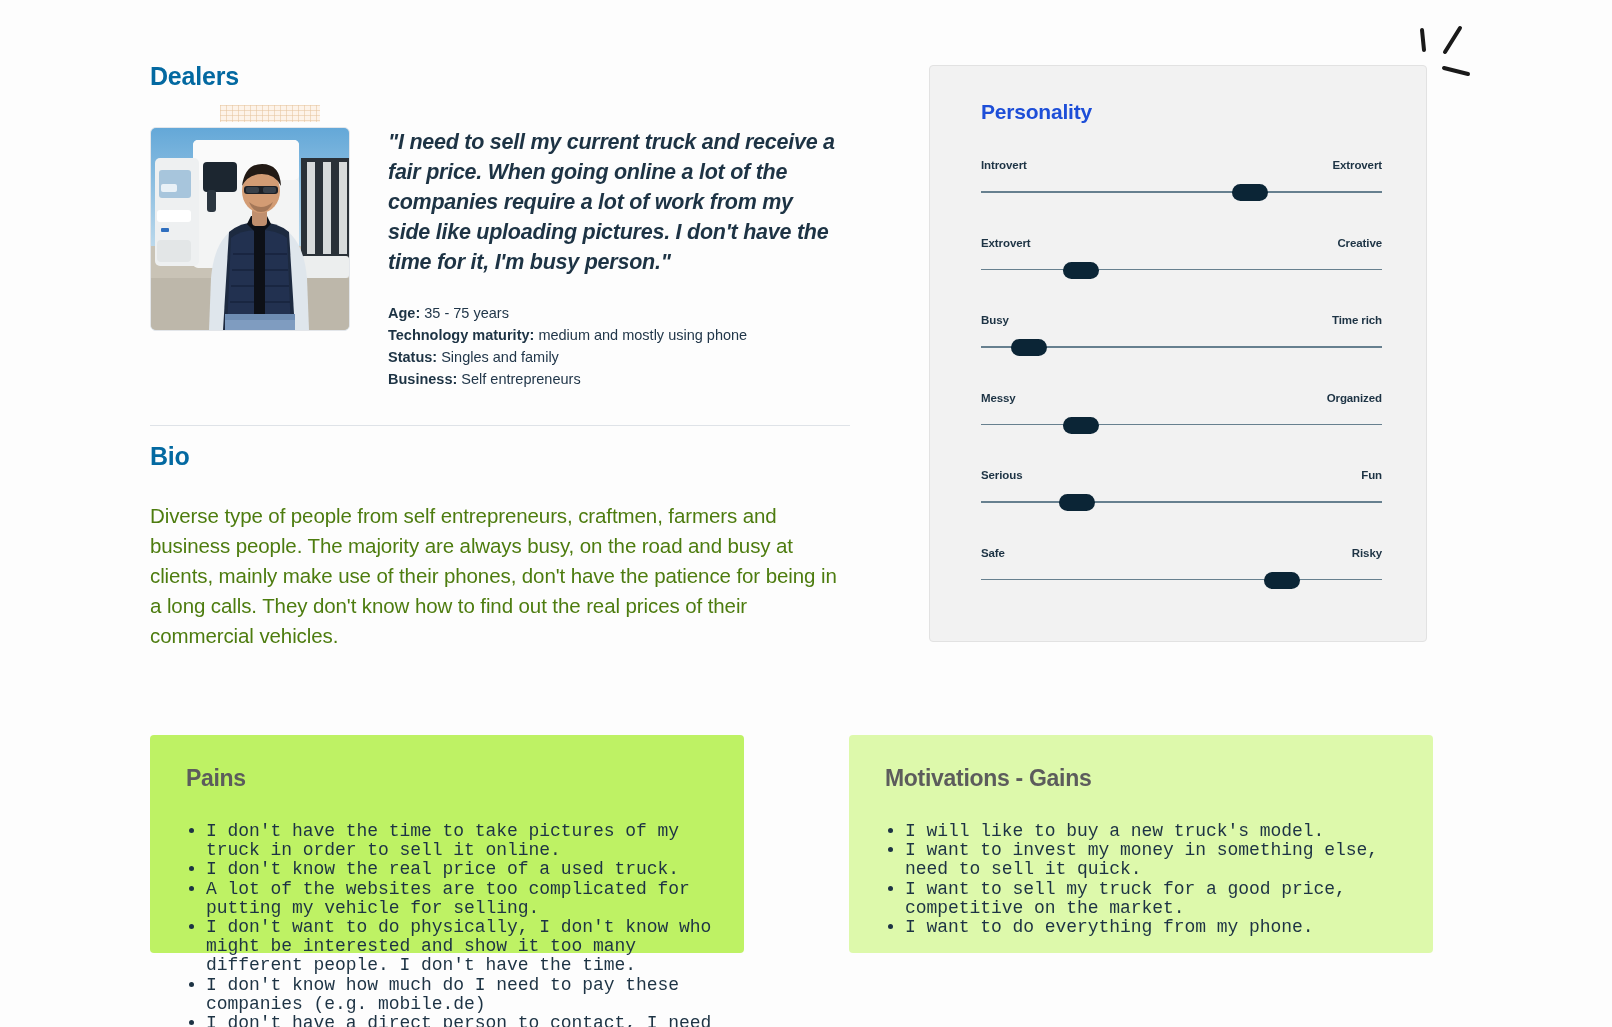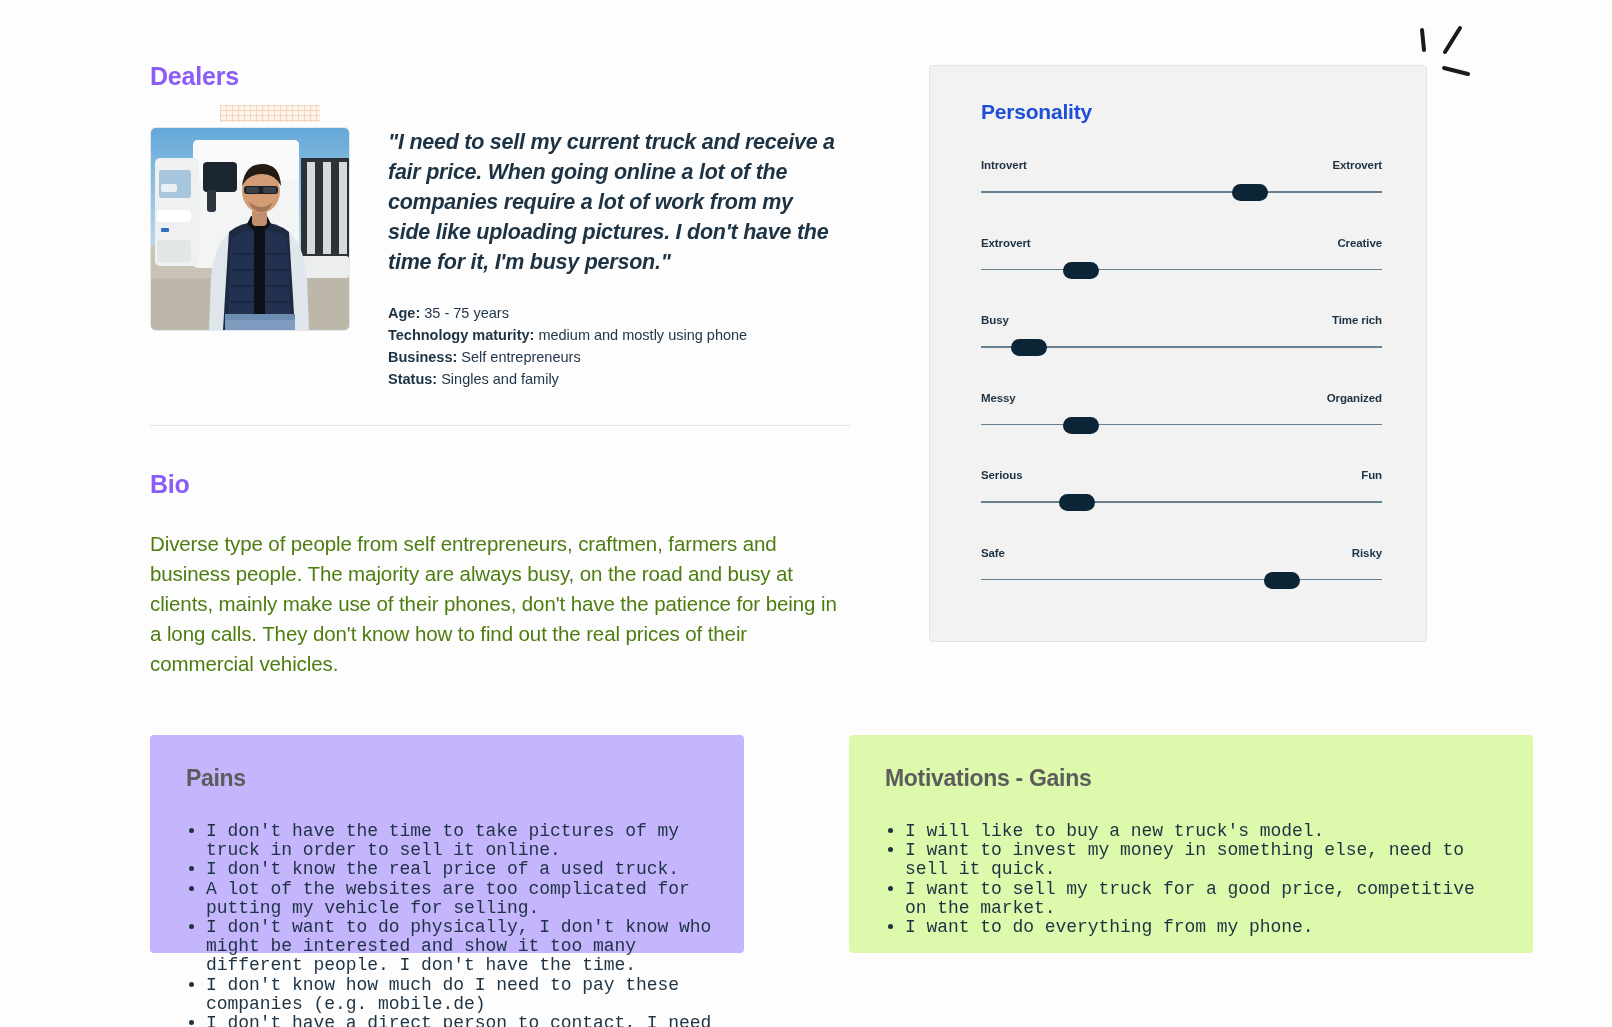--- a/index.html
+++ b/index.html
@@ -29,21 +29,21 @@
   
   .left-col {
     position: absolute;
     left: 150px;
     top: 62px;
     width: 700px;
   }
   .section-title {
     font-size: 25px;
     font-weight: bold;
-    color: #8b5cf6;
+    color: #0369a1;
     letter-spacing: -0.2px;
     margin: 0;
   }
 
   .persona-row {
     display: flex;
     align-items: flex-start;
     margin-top: 36px;
     position: relative;
   }
@@ -91,21 +91,21 @@
   .facts .fact { margin-bottom: 0.5px; }
   .facts b { font-weight: bold; color: #1d3344; }
 
   .divider {
     margin-top: 34px;
     border: none;
     border-top: 1px solid #dfe3e8;
     width: 700px;
   }
 
-  .bio-title { margin-top: 44px; }
+  .bio-title { margin-top: 16px; }
   .bio-body {
     margin-top: 30px;
     font-size: 20.5px;
     line-height: 30px;
     color: #4d7c0f;
     width: 700px;
     letter-spacing: -0.1px;
   }
 
   
@@ -193,29 +193,29 @@
     color: #1d3344;
     margin-bottom: 0px;
     letter-spacing: -0.05px;
     font-family: Liberation Mono, monospace;
   }
   #pains-card {
     left: 150px;
     top: 735px;
     width: 594px;
     height: 218px;
-    background: #c4b5fd;
+    background: #bef264;
     padding: 30px 28px 0 18px;
   }
   #pains-card h2 { margin-left: 18px; }
   #pains-card ul { padding-left: 38px; }
   #gains-card {
     left: 849px;
     top: 735px;
-    width: 684px;
+    width: 584px;
     height: 218px;
     background: #ddf9ab;
     padding: 30px 28px 0 18px;
   }
   #gains-card h2 { margin-left: 18px; }
   #gains-card ul { padding-left: 38px; }
 </style>
 </head>
 <body>
 
@@ -311,26 +311,26 @@
       <div class="facts">
         <div class="fact">
           <b>Age:</b>
           <span>35 - 75 years</span>
         </div>
         <div class="fact">
           <b>Technology maturity:</b>
           <span>medium and mostly using phone</span>
         </div>
         <div class="fact">
+          <b>Status:</b>
+          <span>Singles and family</span>
+        </div>
+        <div class="fact">
           <b>Business:</b>
           <span>Self entrepreneurs</span>
-        </div>
-        <div class="fact">
-          <b>Status:</b>
-          <span>Singles and family</span>
         </div>
       </div>
     </div>
   </div>
 
   <hr class="divider">
 
   <h2 class="section-title bio-title">Bio</h2>
   <p class="bio-body">Diverse type of people from self entrepreneurs, craftmen, farmers and business people. The majority are always busy, on the road and busy at clients, mainly make use of their phones, don't have the patience for being in a long calls. They don't know how to find out the real prices of their commercial vehicles.</p>
 </div>

